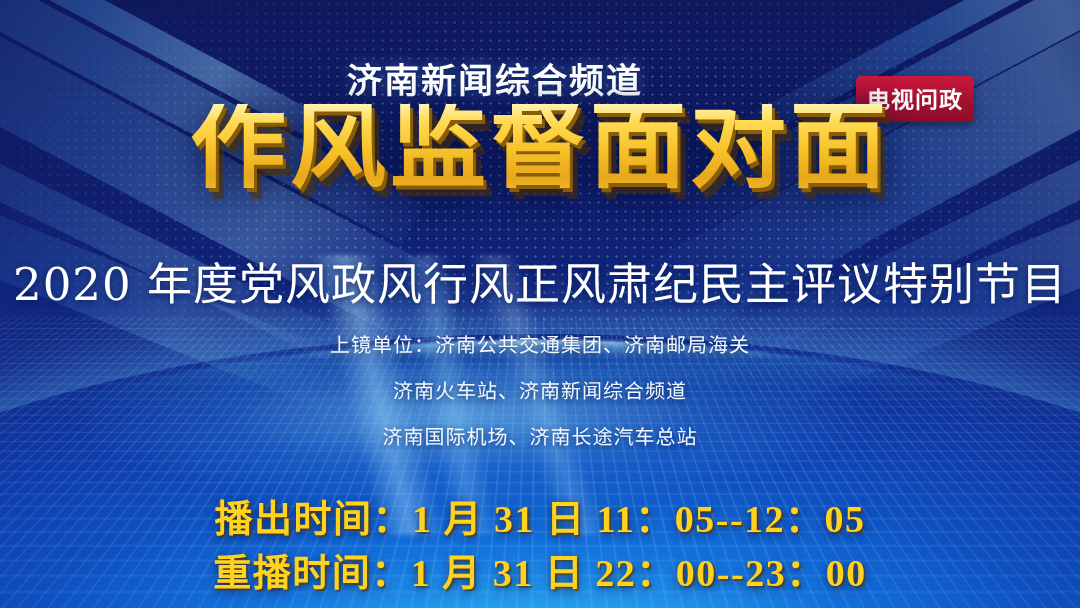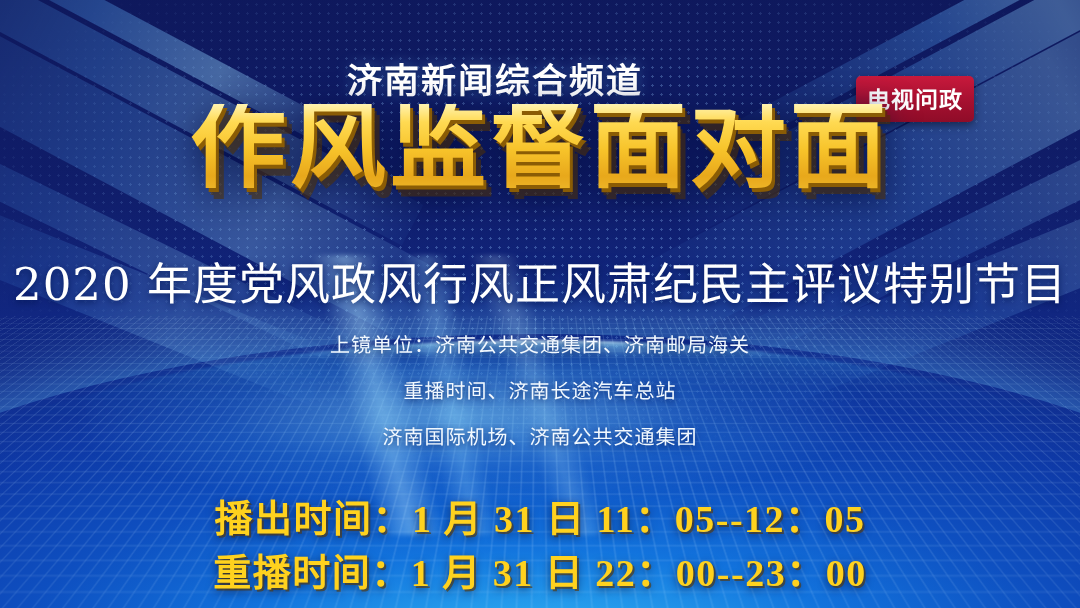--- a/index.html
+++ b/index.html
@@ -199,22 +199,22 @@
     <div class="channel">济南新闻综合频道</div>
 
     <div class="badge">电视问政</div>
 
     <div class="maintitle">作风监督面对面</div>
 
     <div class="subtitle">2020 年度党风政风行风正风肃纪民主评议特别节目</div>
 
     <div class="units">
       <div>上镜单位：济南公共交通集团、济南邮局海关</div>
-      <div>重播时间、济南长途汽车总站</div>
-      <div>济南国际机场、济南公共交通集团</div>
+      <div>济南火车站、济南新闻综合频道</div>
+      <div>济南国际机场、济南长途汽车总站</div>
     </div>
 
     <div class="times">
       <div>播出时间：1 月 31 日 11：05--12：05</div>
       <div>重播时间：1 月 31 日 22：00--23：00</div>
     </div>
 
   </div>
 </div>
 

